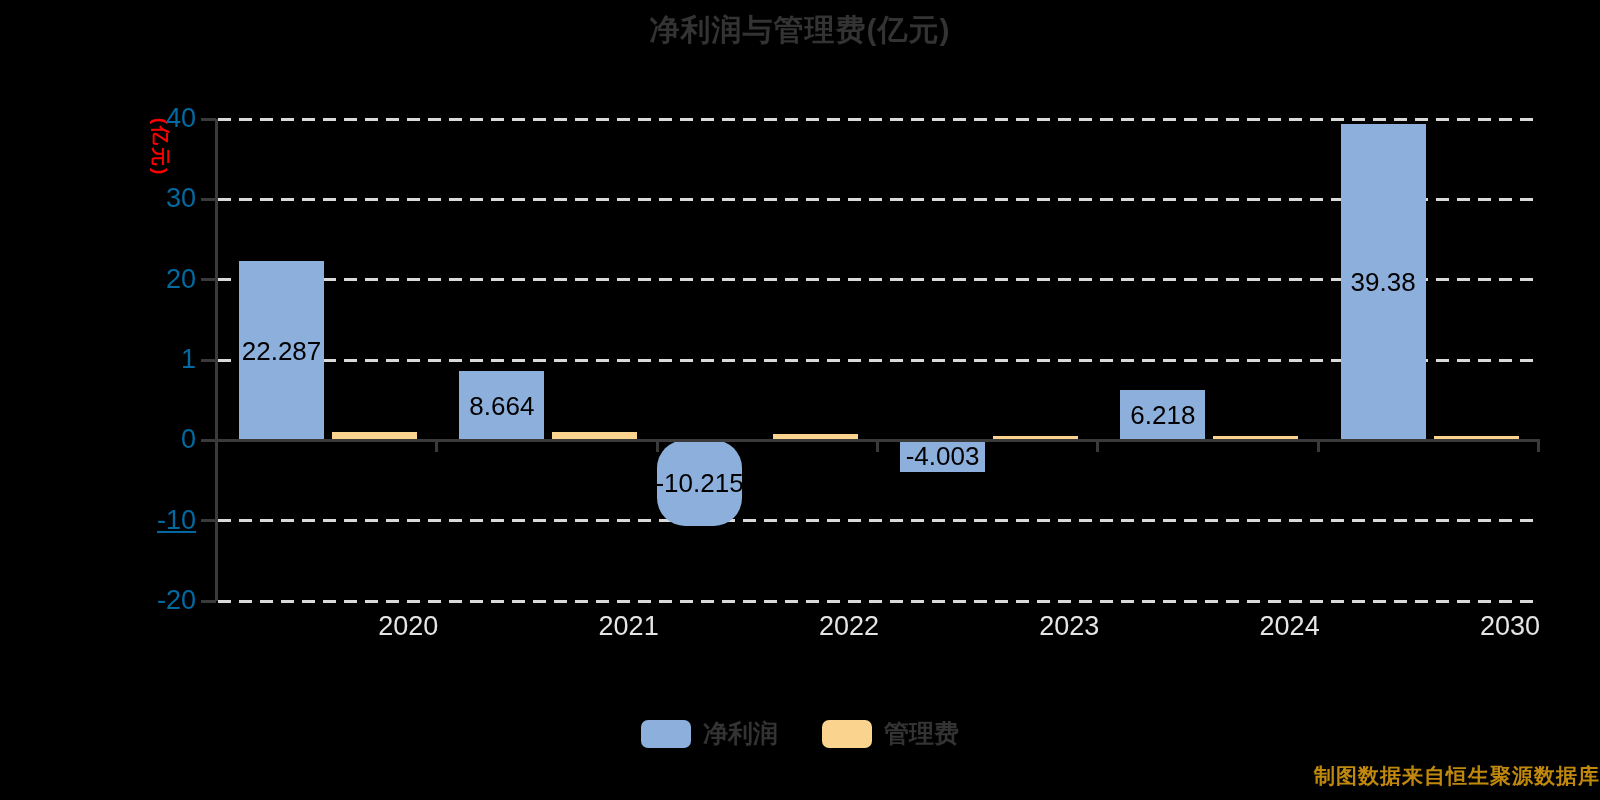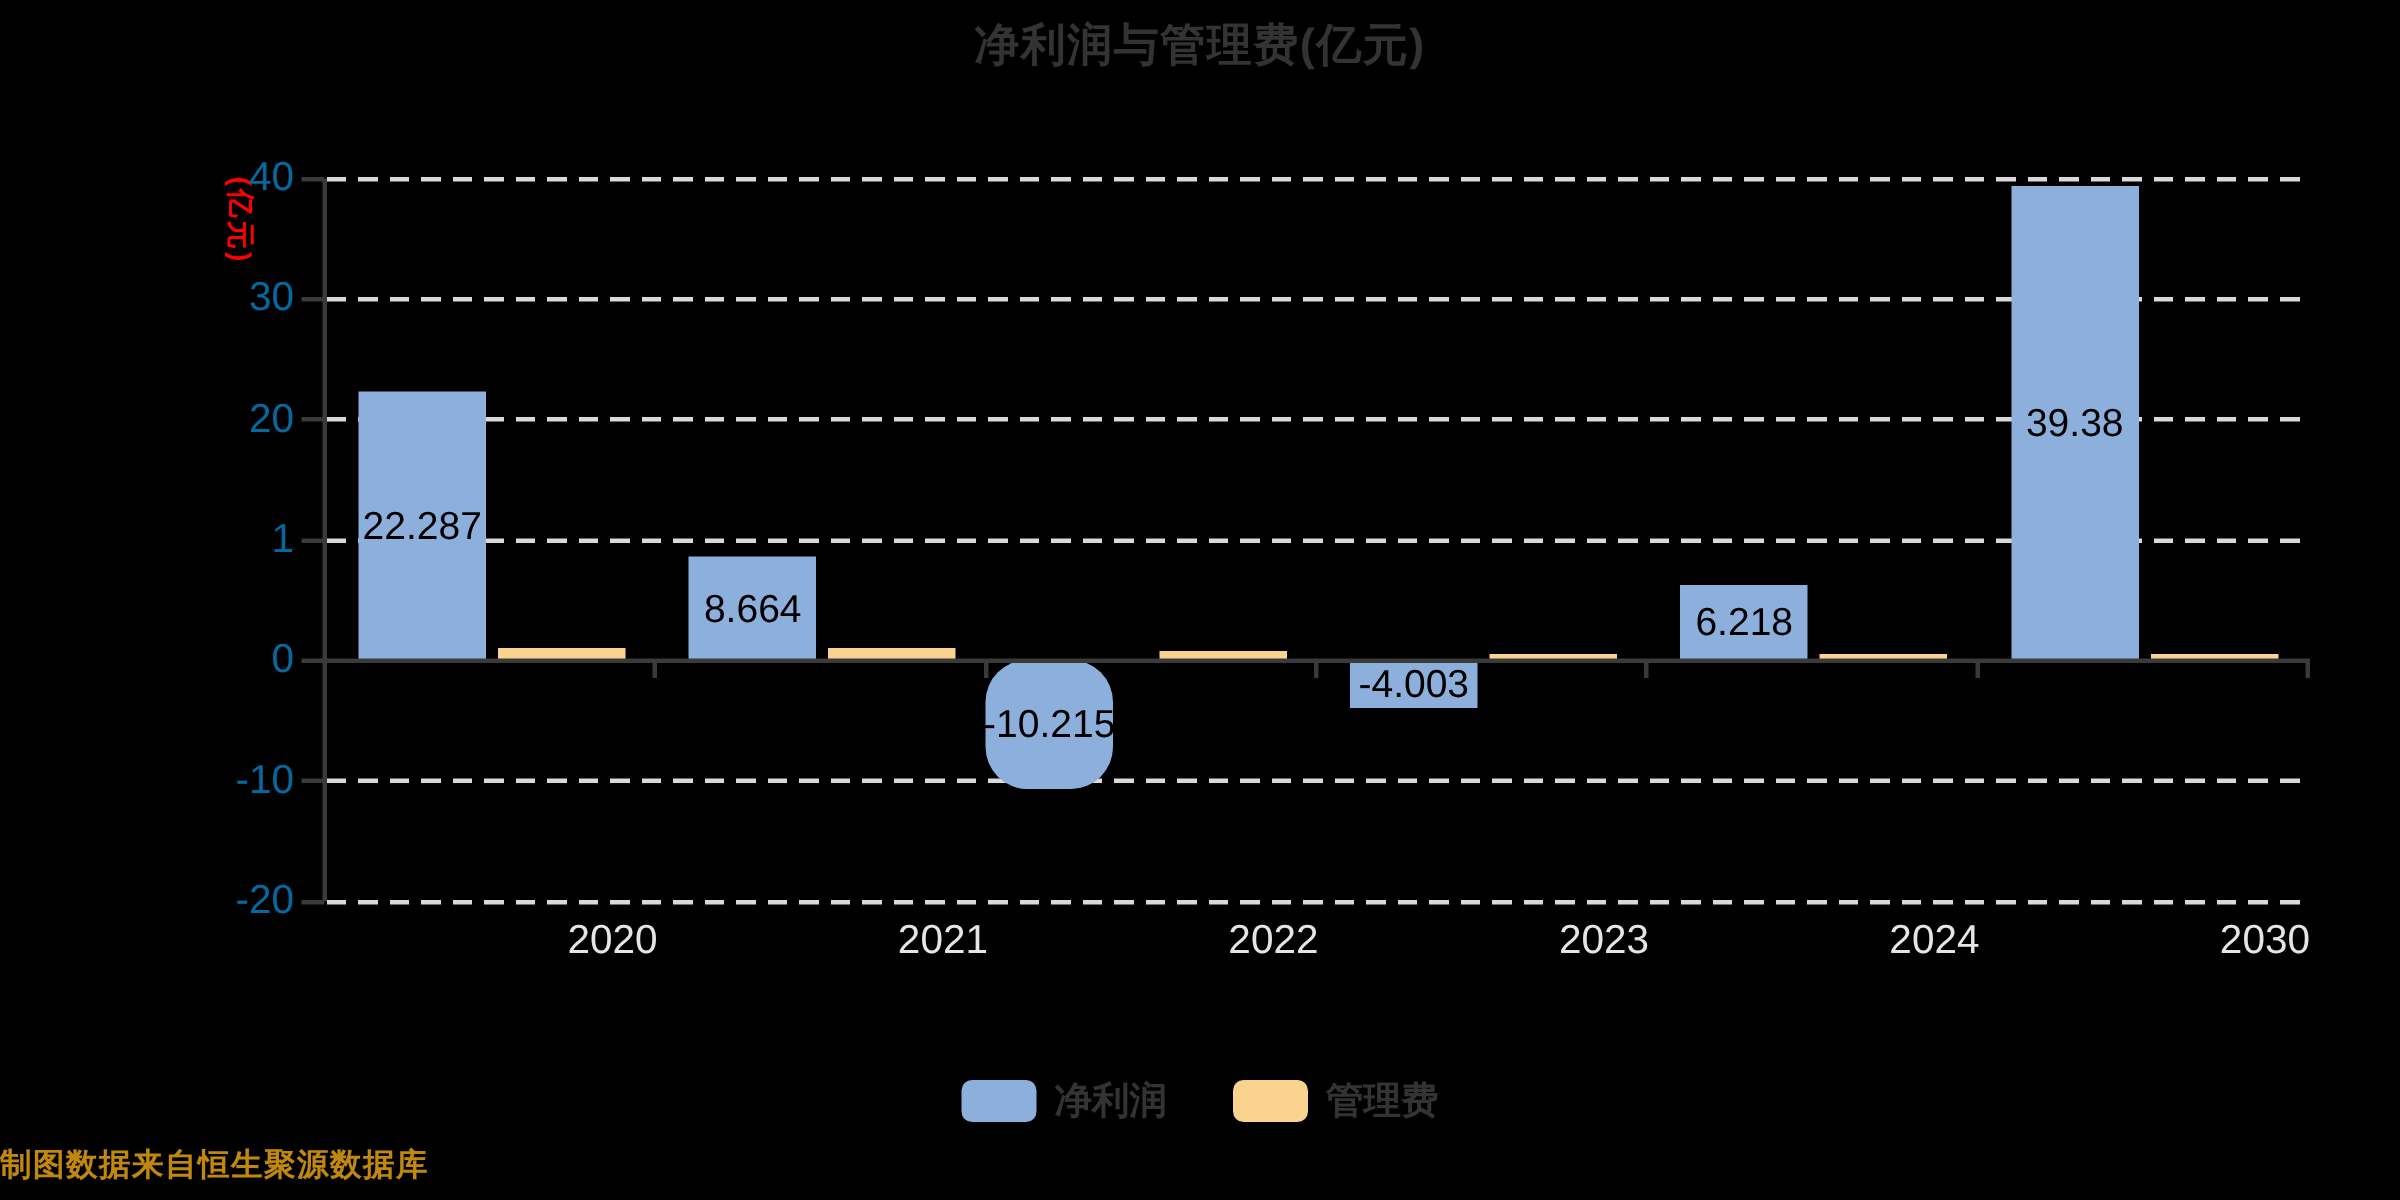--- a/index.html
+++ b/index.html
@@ -21,21 +21,21 @@
        transform:translateY(-52%);font-size:27px;color:#0369a1;line-height:1;z-index:2;}
   .bar{position:absolute;z-index:2;}
   .bar-label{position:absolute;left:50%;top:50%;transform:translate(-50%,-50%);
        font-size:26px;color:#000000;white-space:nowrap;z-index:4;}
   .x-label{position:absolute;top:492px;text-align:right;font-size:27px;color:#e5e5e5;}
   .legend{position:absolute;top:717px;left:0;width:100%;display:flex;
        justify-content:center;align-items:center;gap:44px;}
   .legend-item{display:flex;align-items:center;gap:12px;cursor:pointer;}
   .legend-swatch{width:50px;height:28px;border-radius:7px;}
   .legend-label{font-size:25px;font-weight:700;color:#333333;}
-  .chart-footer{position:absolute;top:762px;left:0;width:100%;text-align:left;
+  .chart-footer{position:absolute;top:762px;left:0;width:100%;text-align:right;
        font-size:21px;font-weight:bold;color:#c0880c;letter-spacing:1px;}
 </style>
 </head>
 <body>
 
 <div class="chart-root">
   <div class="chart-title">净利润与管理费(亿元)</div>
   <div class="y-axis-name">(亿元)</div>
   <div class="plot-area">
       <div class="gridline" style="top: -1.5px;"></div>
@@ -47,21 +47,21 @@
       <div class="gridline" style="top: 159.167px;"></div>
       <div class="y-tick" style="top: 159.167px;"></div>
       <div class="y-tick-label" style="top: 160.667px;">20</div>
       <div class="gridline" style="top: 239.5px;"></div>
       <div class="y-tick" style="top: 239.5px;"></div>
       <div class="y-tick-label" style="top: 241px;">1</div>
       <div class="y-tick" style="top: 319.833px;"></div>
       <div class="y-tick-label" style="top: 321.333px;">0</div>
       <div class="gridline" style="top: 400.167px;"></div>
       <div class="y-tick" style="top: 400.167px;"></div>
-      <div class="y-tick-label" style="top: 401.667px;">-10</div>
+      <div class="y-tick-label" style="top: 401.667px; text-decoration: underline;">-10</div>
       <div class="gridline" style="top: 480.5px;"></div>
       <div class="y-tick" style="top: 480.5px;"></div>
       <div class="y-tick-label" style="top: 482px;">-20</div>
       <div class="zero-line" style="top: 319.833px;"></div>
       <div class="x-tick" style="left: 217.333px; top: 321.333px;"></div>
       <div class="x-tick" style="left: 437.667px; top: 321.333px;"></div>
       <div class="x-tick" style="left: 658px; top: 321.333px;"></div>
       <div class="x-tick" style="left: 878.333px; top: 321.333px;"></div>
       <div class="x-tick" style="left: 1098.67px; top: 321.333px;"></div>
       <div class="x-tick" style="left: 1319px; top: 321.333px;"></div>

